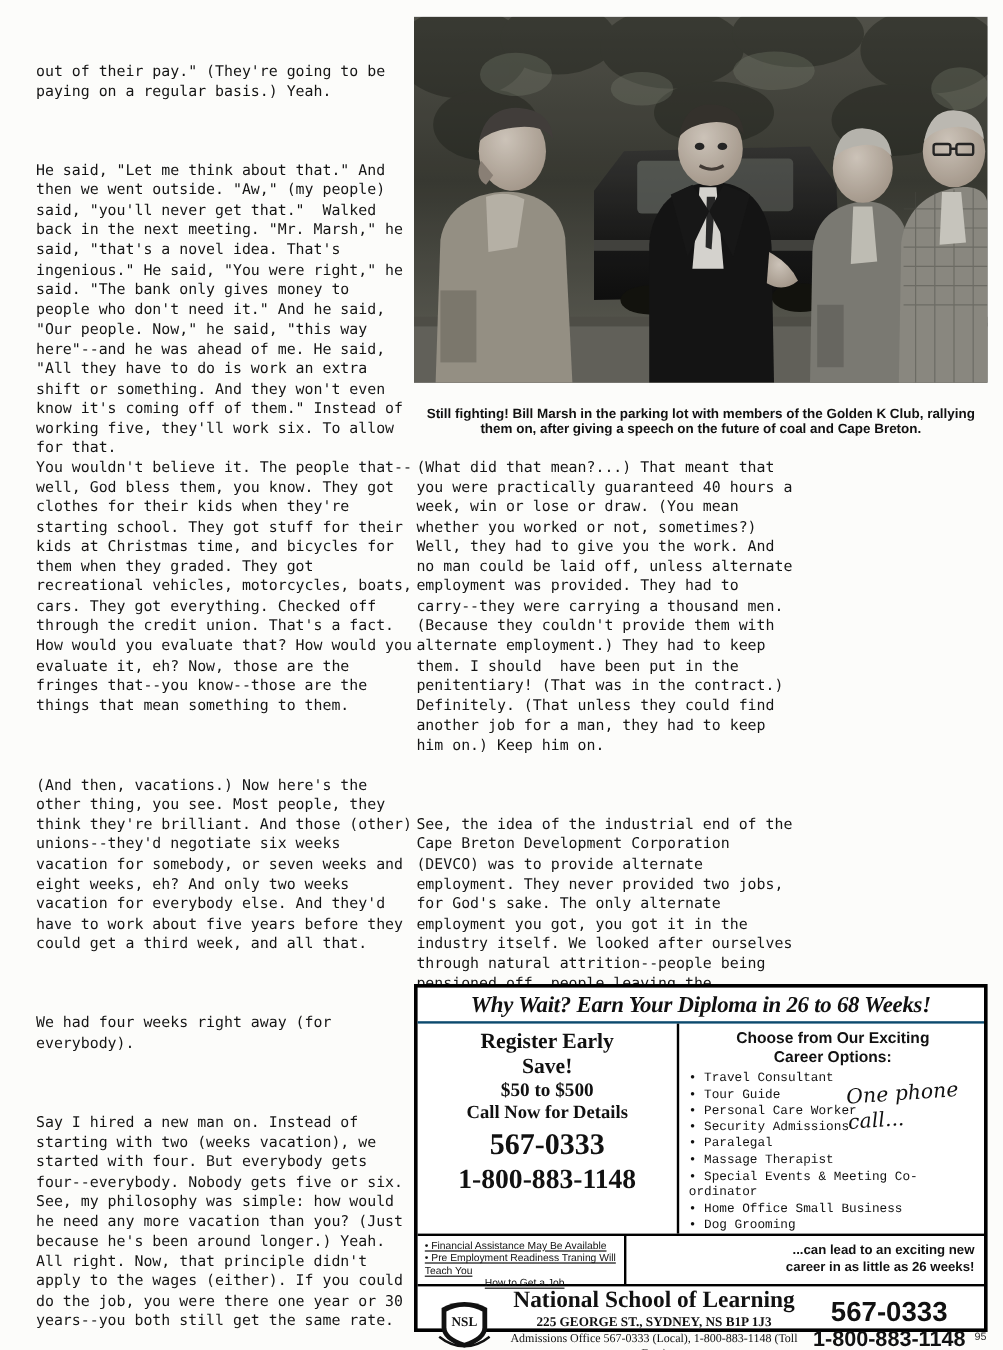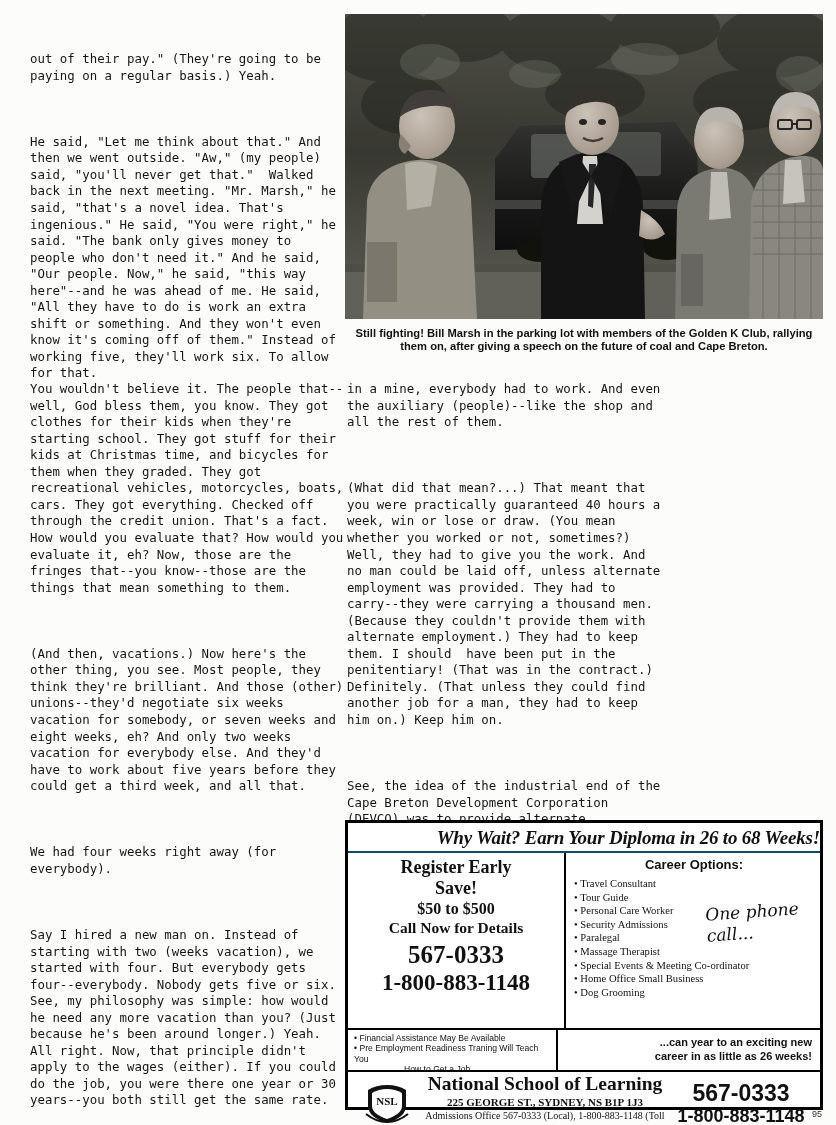--- a/index.html
+++ b/index.html
@@ -65,21 +65,21 @@
     width: 478px;
     height: 305px;
     position: relative;
     overflow: hidden;
     background: #888;
     border: 0;
   }
   .photo svg { display: block; }
   .caption {
     width: 478px;
-    margin-top: 8px;
+    margin-top: 20px;
     font-family: "Liberation Sans", sans-serif;
     font-weight: bold;
     font-size: 11.2px;
     line-height: 13.4px;
     text-align: center;
     color: #111;
   }
 
   
   #ad {
@@ -87,21 +87,21 @@
     left: 345px;
     top: 820px;
     width: 478px;
     height: 290px;
     border: 3px solid #000;
     background: #fff;
     box-sizing: border-box;
     font-family: "Liberation Serif", serif;
   }
   .ad-head {
-    text-align: right;
+    text-align: center;
     font-family: "Liberation Serif", serif;
     font-weight: bold;
     font-style: italic;
     font-size: 19px;
     padding: 4px 0 2px 0;
     letter-spacing: -0.2px;
   }
   .ad-body {
     display: flex;
     border-top: 2px solid #0c4a6e;
@@ -151,21 +151,21 @@
     text-align: center;
     font-family: "Liberation Sans", sans-serif;
     font-weight: bold;
     font-size: 13px;
     line-height: 16px;
   }
   .ad-right ul {
     margin: 4px 0 0 0;
     padding: 0;
     list-style: none;
-    font-family: Liberation Serif, serif;
+    font-family: Liberation Mono, monospace;
     font-size: 10.6px;
     line-height: 13.6px;
   }
   .ad-right li::before {
     content: "• ";
   }
   .script {
     position: absolute;
     right: 6px;
     top: 48px;
@@ -177,27 +177,28 @@
     transform: rotate(-4deg);
     text-align: left;
     color: #111;
   }
   .ad-mid {
     display: flex;
     border-top: 2px solid #000;
     height: 40px;
   }
   .ad-mid-left {
-    width: 210px;
+    width: 174px;
     border-right: 2px solid #000;
     box-sizing: border-box;
     padding: 3px 4px 0 6px;
     font-family: "Liberation Sans", sans-serif;
     font-size: 8.6px;
     line-height: 10.4px;
+    text-decoration: underline;
   }
   .ad-mid-left .indent { padding-left: 50px; }
   .ad-mid-right {
     flex: 1;
     box-sizing: border-box;
     padding: 6px 8px 0 8px;
     font-family: "Liberation Sans", sans-serif;
     font-weight: bold;
     font-size: 11px;
     line-height: 13.5px;
@@ -391,39 +392,39 @@
 
   <div class="col" id="col-left">
     <p>You wouldn't believe it. The people that--well, God bless them, you know. They got clothes for their kids when they're starting school. They got stuff for their kids at Christmas time, and bicycles for them when they graded. They got recreational vehicles, motorcycles, boats, cars. They got everything. Checked off through the credit union. That's a fact. How would you evaluate that? How would you evaluate it, eh? Now, those are the fringes that--you know--those are the things that mean something to them.</p>
     <p>(And then, vacations.) Now here's the other thing, you see. Most people, they think they're brilliant. And those (other) unions--they'd negotiate six weeks vacation for somebody, or seven weeks and eight weeks, eh? And only two weeks vacation for everybody else. And they'd have to work about five years before they could get a third week, and all that.</p>
     <p>We had four weeks right away (for everybody).</p>
     <p>Say I hired a new man on. Instead of starting with two (weeks vacation), we started with four. But everybody gets four--everybody. Nobody gets five or six. See, my philosophy was simple: how would he need any more vacation than you? (Just because he's been around longer.) Yeah. All right. Now, that principle didn't apply to the wages (either). If you could do the job, you were there one year or 30 years--you both still get the same rate.</p>
     
   </div>
 
   <div class="col" id="col-right">
-    <p>in a mine, everybody had to work. And even the auxiliary (people)--like the shop and all the rest of them.</p>
     <p>(What did that mean?...) That meant that you were practically guaranteed 40 hours a week, win or lose or draw. (You mean whether you worked or not, sometimes?) Well, they had to give you the work. And no man could be laid off, unless alternate employment was provided. They had to carry--they were carrying a thousand men. (Because they couldn't provide them with alternate employment.) They had to keep them. I should  have been put in the penitentiary! (That was in the contract.) Definitely. (That unless they could find another job for a man, they had to keep him on.) Keep him on.</p>
     <p>See, the idea of the industrial end of the Cape Breton Development Corporation (DEVCO) was to provide alternate employment. They never provided two jobs, for God's sake. The only alternate employment you got, you got it in the industry itself. We looked after ourselves through natural attrition--people being pensioned off, people leaving the industry--pre-retirement leave, and</p>
   </div>
 
   <div id="ad">
     <div class="ad-head">Why Wait? Earn Your Diploma in 26 to 68 Weeks!</div>
 
     <div class="ad-body">
       <div class="ad-left">
         <div class="l1">Register Early</div>
         <div class="l1">Save!</div>
         <div class="l2">$50 to $500</div>
         <div class="l3">Call Now for Details</div>
         <div class="phone1">567-0333</div>
         <div class="phone2">1-800-883-1148</div>
       </div>
 
       <div class="ad-right">
+        <h3>Choose from Our Exciting</h3>
         <h3>Career Options:</h3>
         <ul>
           <li>Travel Consultant</li>
           <li>Tour Guide</li>
           <li>Personal Care Worker</li>
           <li>Security Admissions</li>
           <li>Paralegal</li>
           <li>Massage Therapist</li>
           <li>Special Events &amp; Meeting Co-ordinator</li>
           <li>Home Office Small Business</li>
@@ -436,21 +437,21 @@
       </div>
     </div>
 
     <div class="ad-mid">
       <div class="ad-mid-left">
         <div>• Financial Assistance May Be Available</div>
         <div>• Pre Employment Readiness Traning Will Teach You</div>
         <div class="indent">How to Get a Job</div>
       </div>
       <div class="ad-mid-right">
-        <div>...can year to an exciting new</div>
+        <div>...can lead to an exciting new</div>
         <div>career in as little as 26 weeks!</div>
       </div>
     </div>
 
     <div class="ad-foot">
       <div class="logo">
         <div class="logo-mark">
           <svg width="46" height="40" viewBox="0 0 46 40" xmlns="http://www.w3.org/2000/svg">
             <path d="M4 6 q8 -5 19 -5 q11 0 19 5 l0 16 q0 11 -19 17 q-19 -6 -19 -17 Z" fill="#111"></path>
             <path d="M8 9 q7 -4 15 -4 q8 0 15 4 l0 13 q0 8 -15 13 q-15 -5 -15 -13 Z" fill="#fff"></path>

